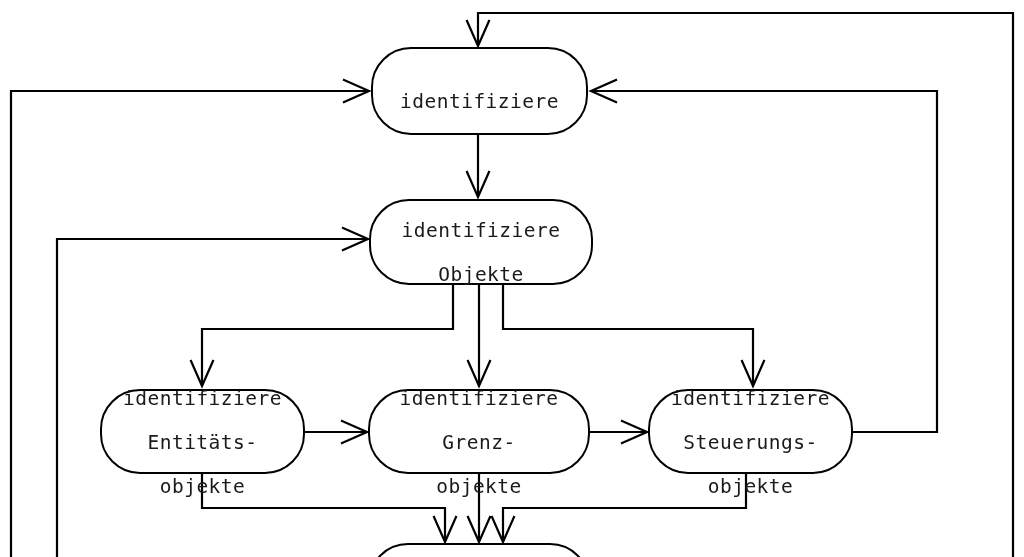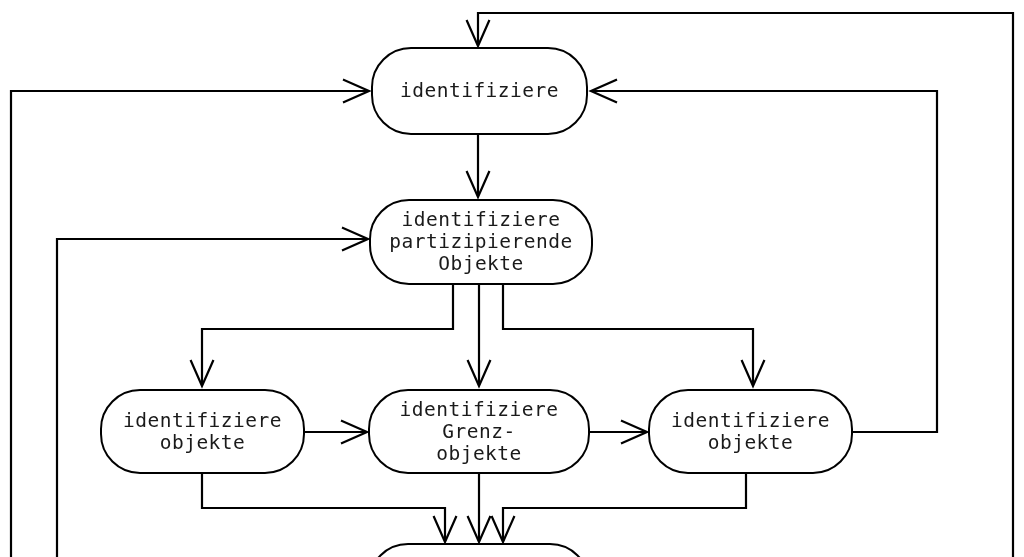--- a/index.html
+++ b/index.html
@@ -37,21 +37,21 @@
     flex-direction: column;
     align-items: center;
     justify-content: center;
     text-align: center;
     color: #1a1a1a;
     font-size: 19.5px;
     line-height: 22px;
     letter-spacing: 0.5px;
     white-space: nowrap;
   }
-  .node span { display: block; }
+  .node span { display: block; margin-top: 22px; }
 
   #node-use-cases            { left: 371px; top: 47px;  width: 217px; height: 88px; }
   #node-participating        { left: 369px; top: 199px; width: 224px; height: 86px; }
   #node-entity               { left: 100px; top: 389px; width: 205px; height: 85px; }
   #node-boundary             { left: 368px; top: 389px; width: 222px; height: 85px; }
   #node-control              { left: 648px; top: 389px; width: 205px; height: 85px; }
   #node-bottom-partial       { left: 368px; top: 543px; width: 222px; height: 85px; }
 </style>
 </head>
 <body>
@@ -99,35 +99,36 @@
     <polyline points="746,474 746,508 503,508 503,540"></polyline>
     <path d="M492 517 L503 542 L514 517"></path>
   </svg>
 
   <div class="node" id="node-use-cases">
     <span>identifiziere</span>
   </div>
 
   <div class="node" id="node-participating">
     <span>identifiziere</span>
-    <span>partizipierende</span>
     <span>Objekte</span>
   </div>
 
   <div class="node" id="node-entity">
     <span>identifiziere</span>
+    <span>Entitäts-</span>
     <span>objekte</span>
   </div>
 
   <div class="node" id="node-boundary">
     <span>identifiziere</span>
     <span>Grenz-</span>
     <span>objekte</span>
   </div>
 
   <div class="node" id="node-control">
     <span>identifiziere</span>
+    <span>Steuerungs-</span>
     <span>objekte</span>
   </div>
 
   <div class="node" id="node-bottom-partial"></div>
 
 </div>
 
 </body></html>

